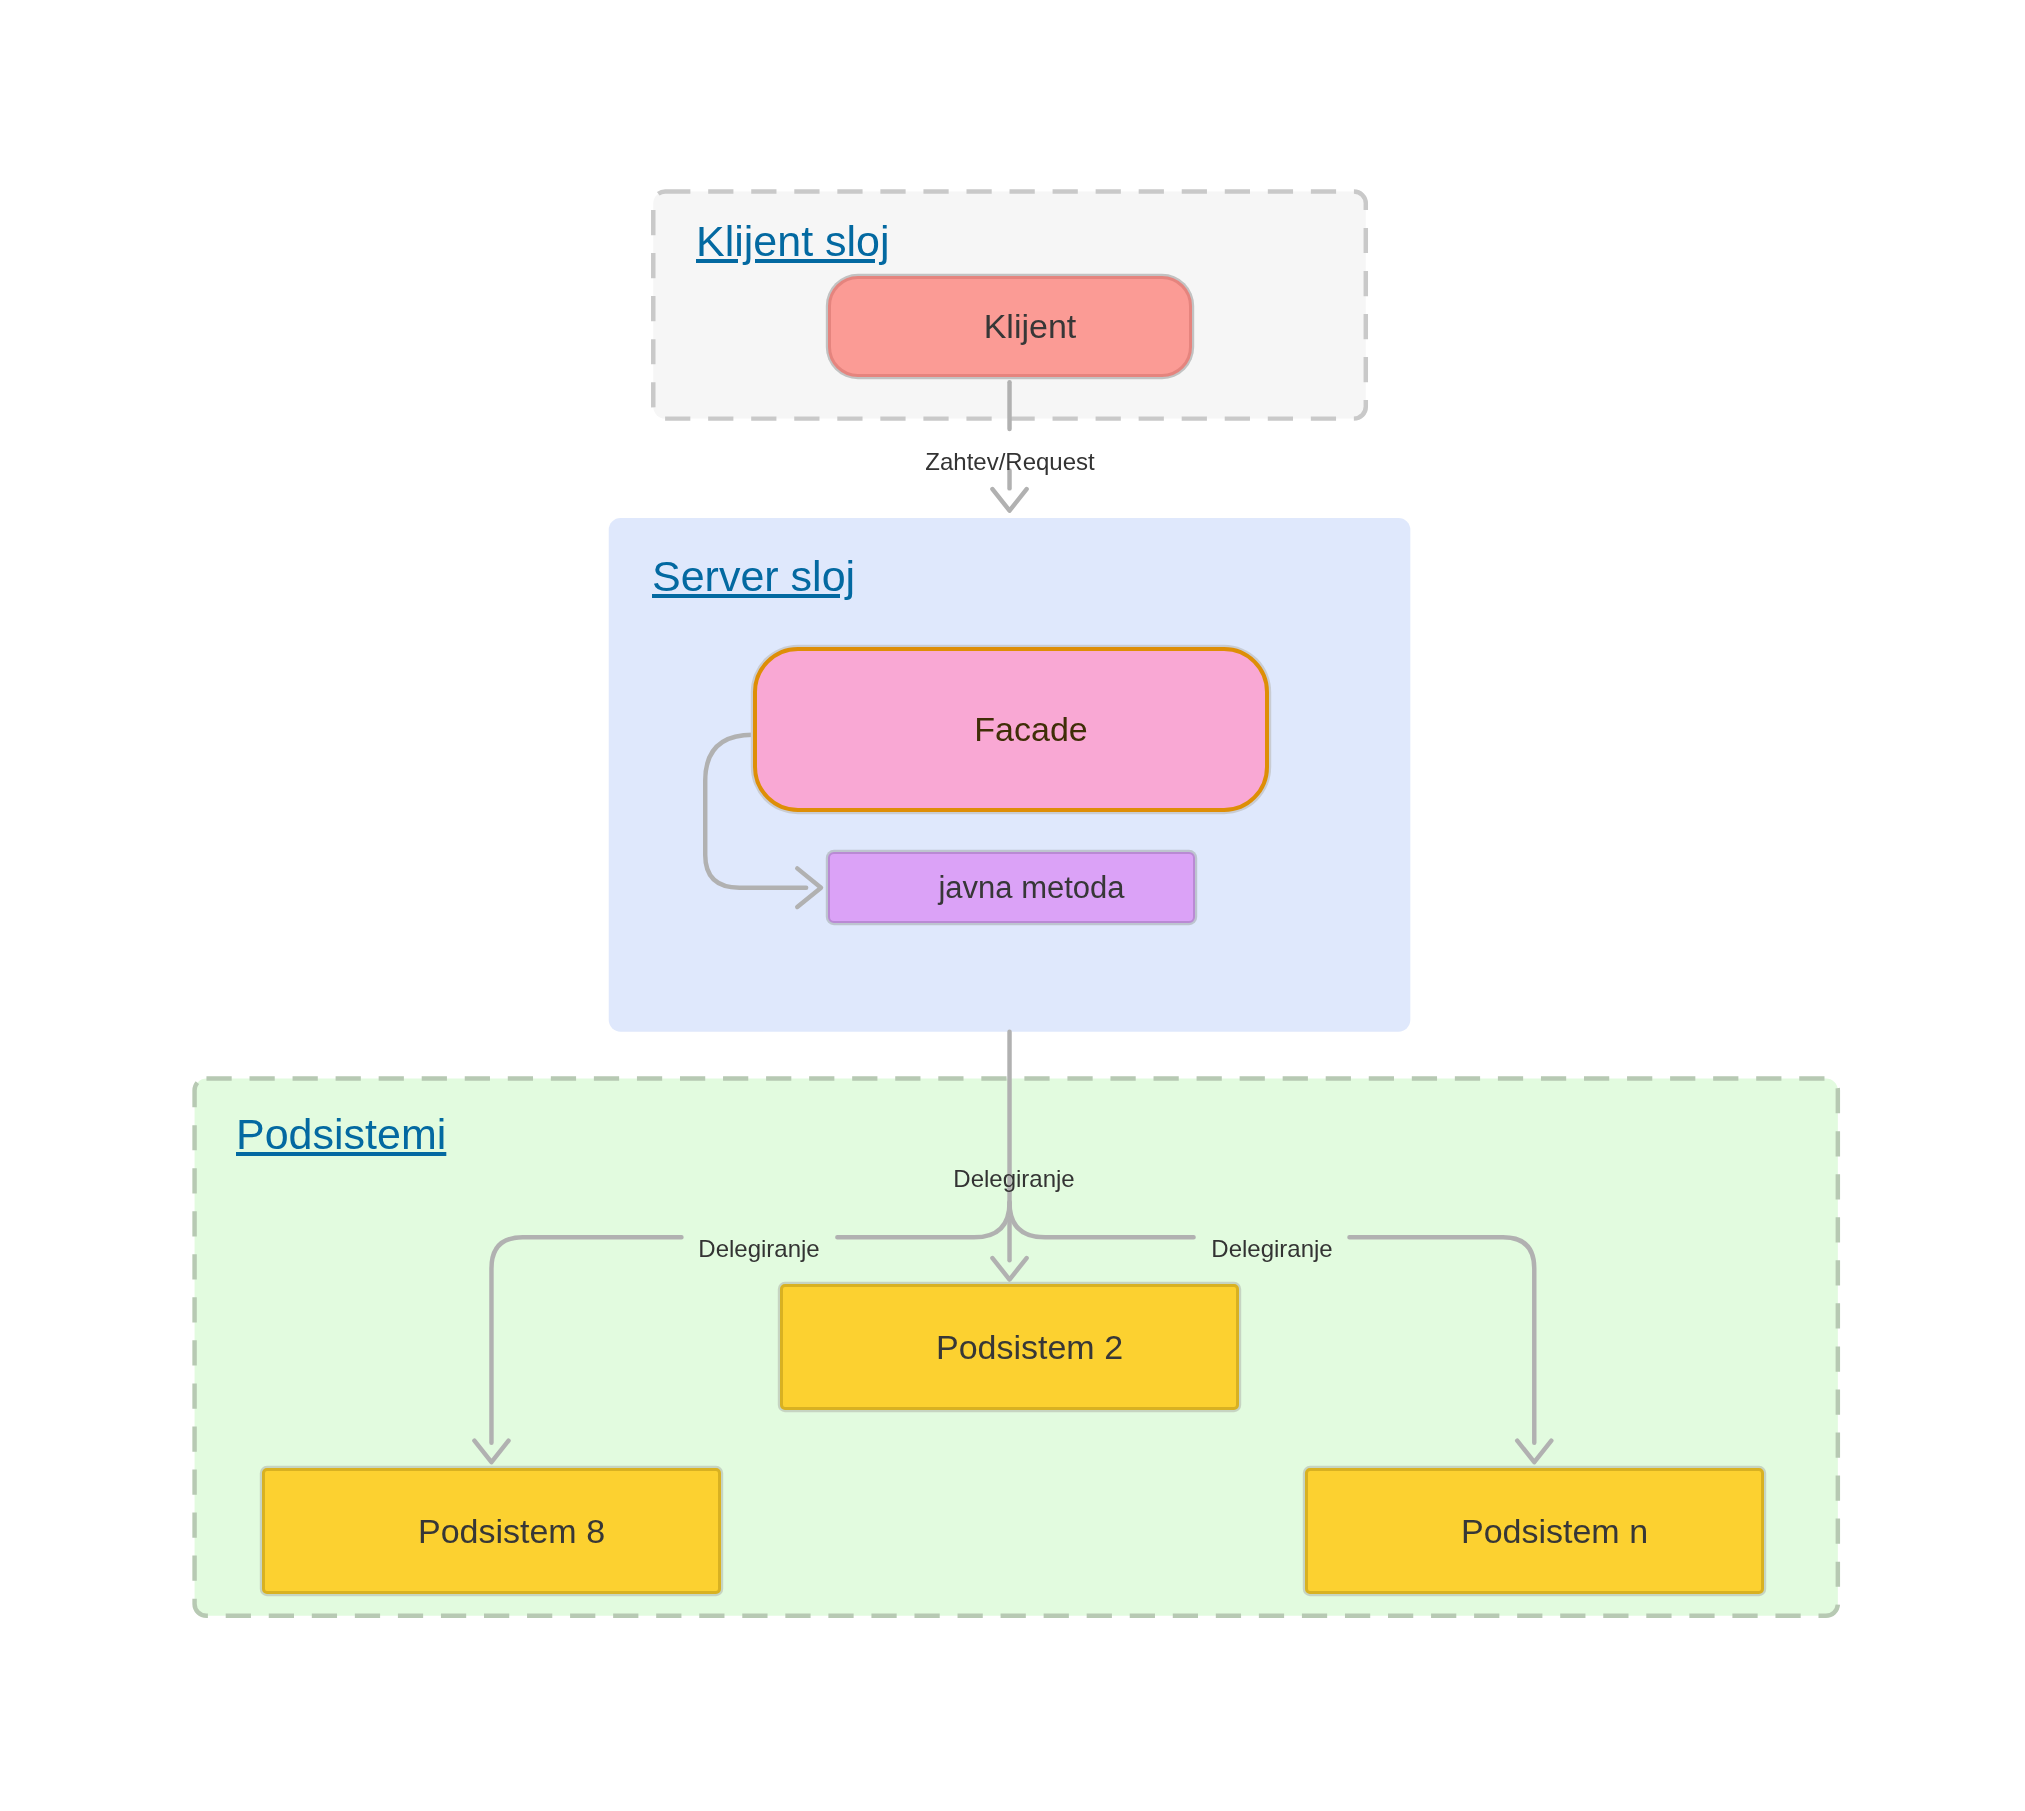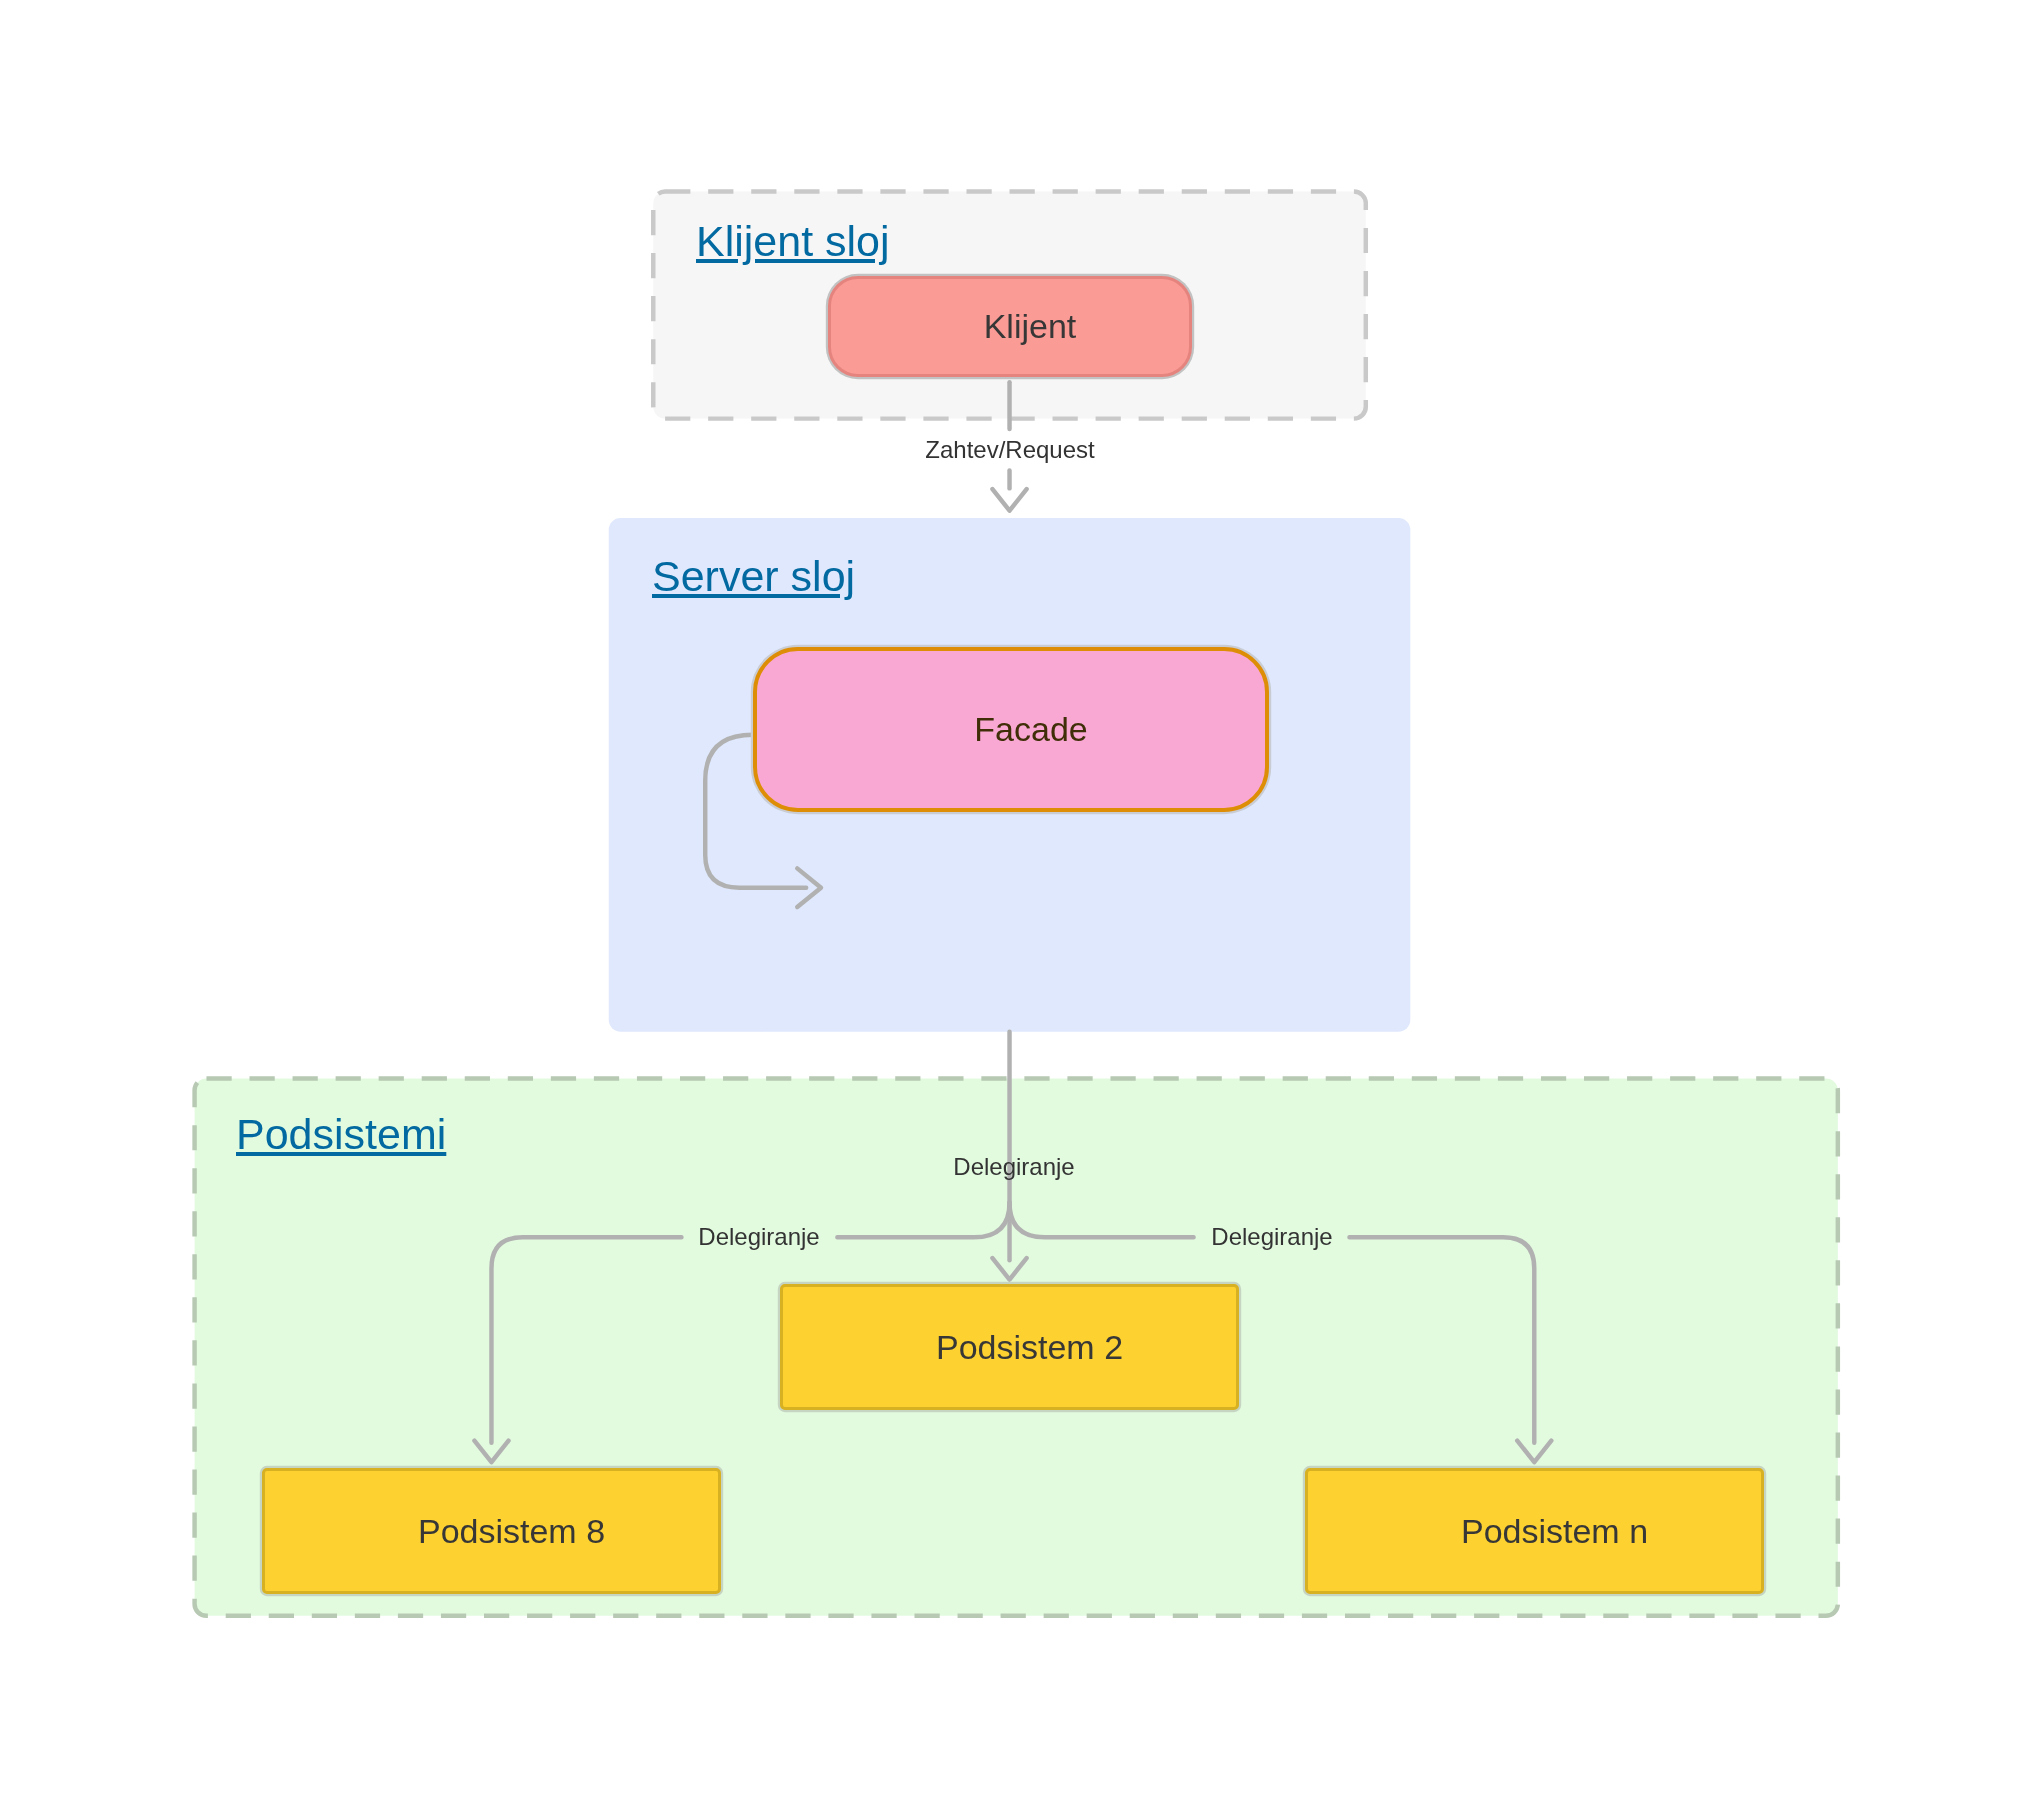--- a/index.html
+++ b/index.html
@@ -15,20 +15,21 @@
     position:absolute;z-index:2;
     font-size:43px;font-weight:500;color:#0369a1;line-height:39px;
     white-space:nowrap;
     text-decoration:underline;
   }
   .edge-label{
     position:absolute;z-index:2;
     transform:translate(-50%,-50%);
     font-size:24px;font-weight:400;color:#333333;
     white-space:nowrap;
+    margin-top:12px;
   }
   .node{
     position:absolute;z-index:3;
     display:flex;align-items:center;justify-content:center;
     box-sizing:border-box;
     font-size:34px;font-weight:500;color:#373737;
     white-space:nowrap;
     padding-left:40px;
   }
   .node-klijent{
@@ -105,20 +106,23 @@
   <div class="edge-label" style="left:1272px;top:1237px;">Delegiranje</div>
 
   <div class="node node-klijent">
     <span>Klijent</span>
   </div>
 
   <div class="node node-facade">
     <span>Facade</span>
   </div>
 
+  <div class="node node-method">
+    <span>javna metoda</span>
+  </div>
 
   <div class="node node-subsystem node-p1">
     <span>Podsistem 8</span>
   </div>
 
   <div class="node node-subsystem node-p2">
     <span>Podsistem 2</span>
   </div>
 
   <div class="node node-subsystem node-pn">

